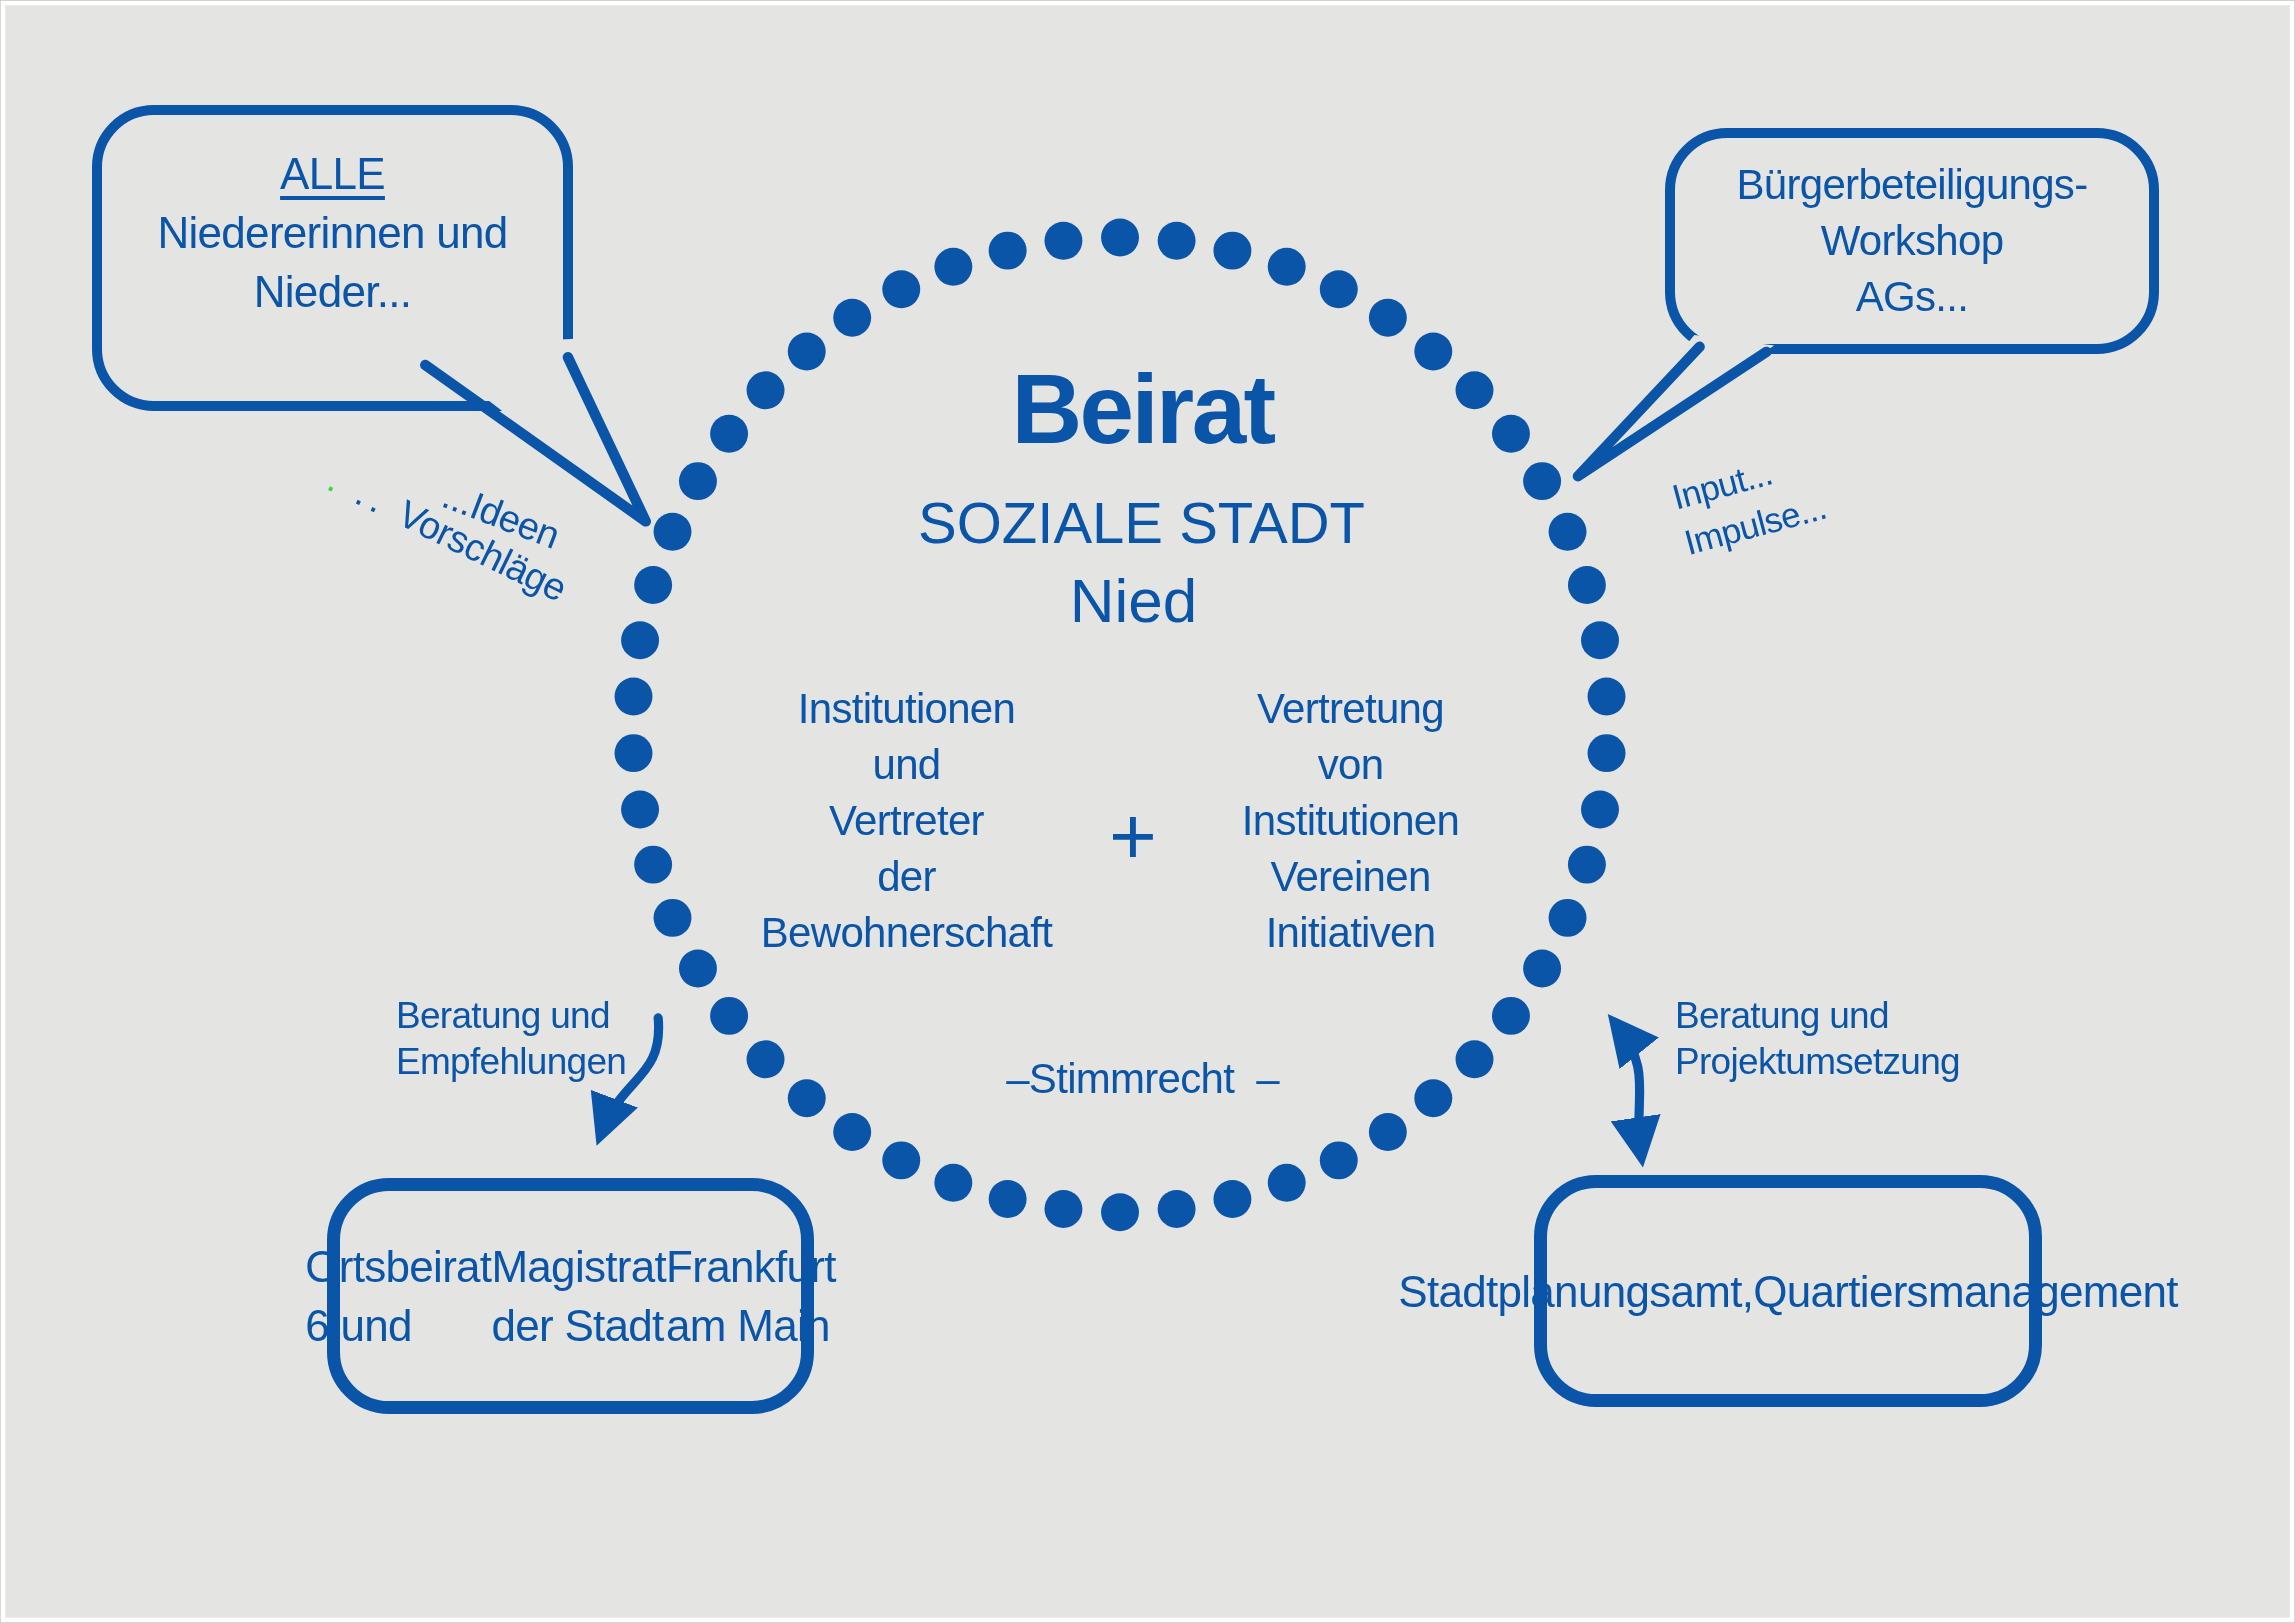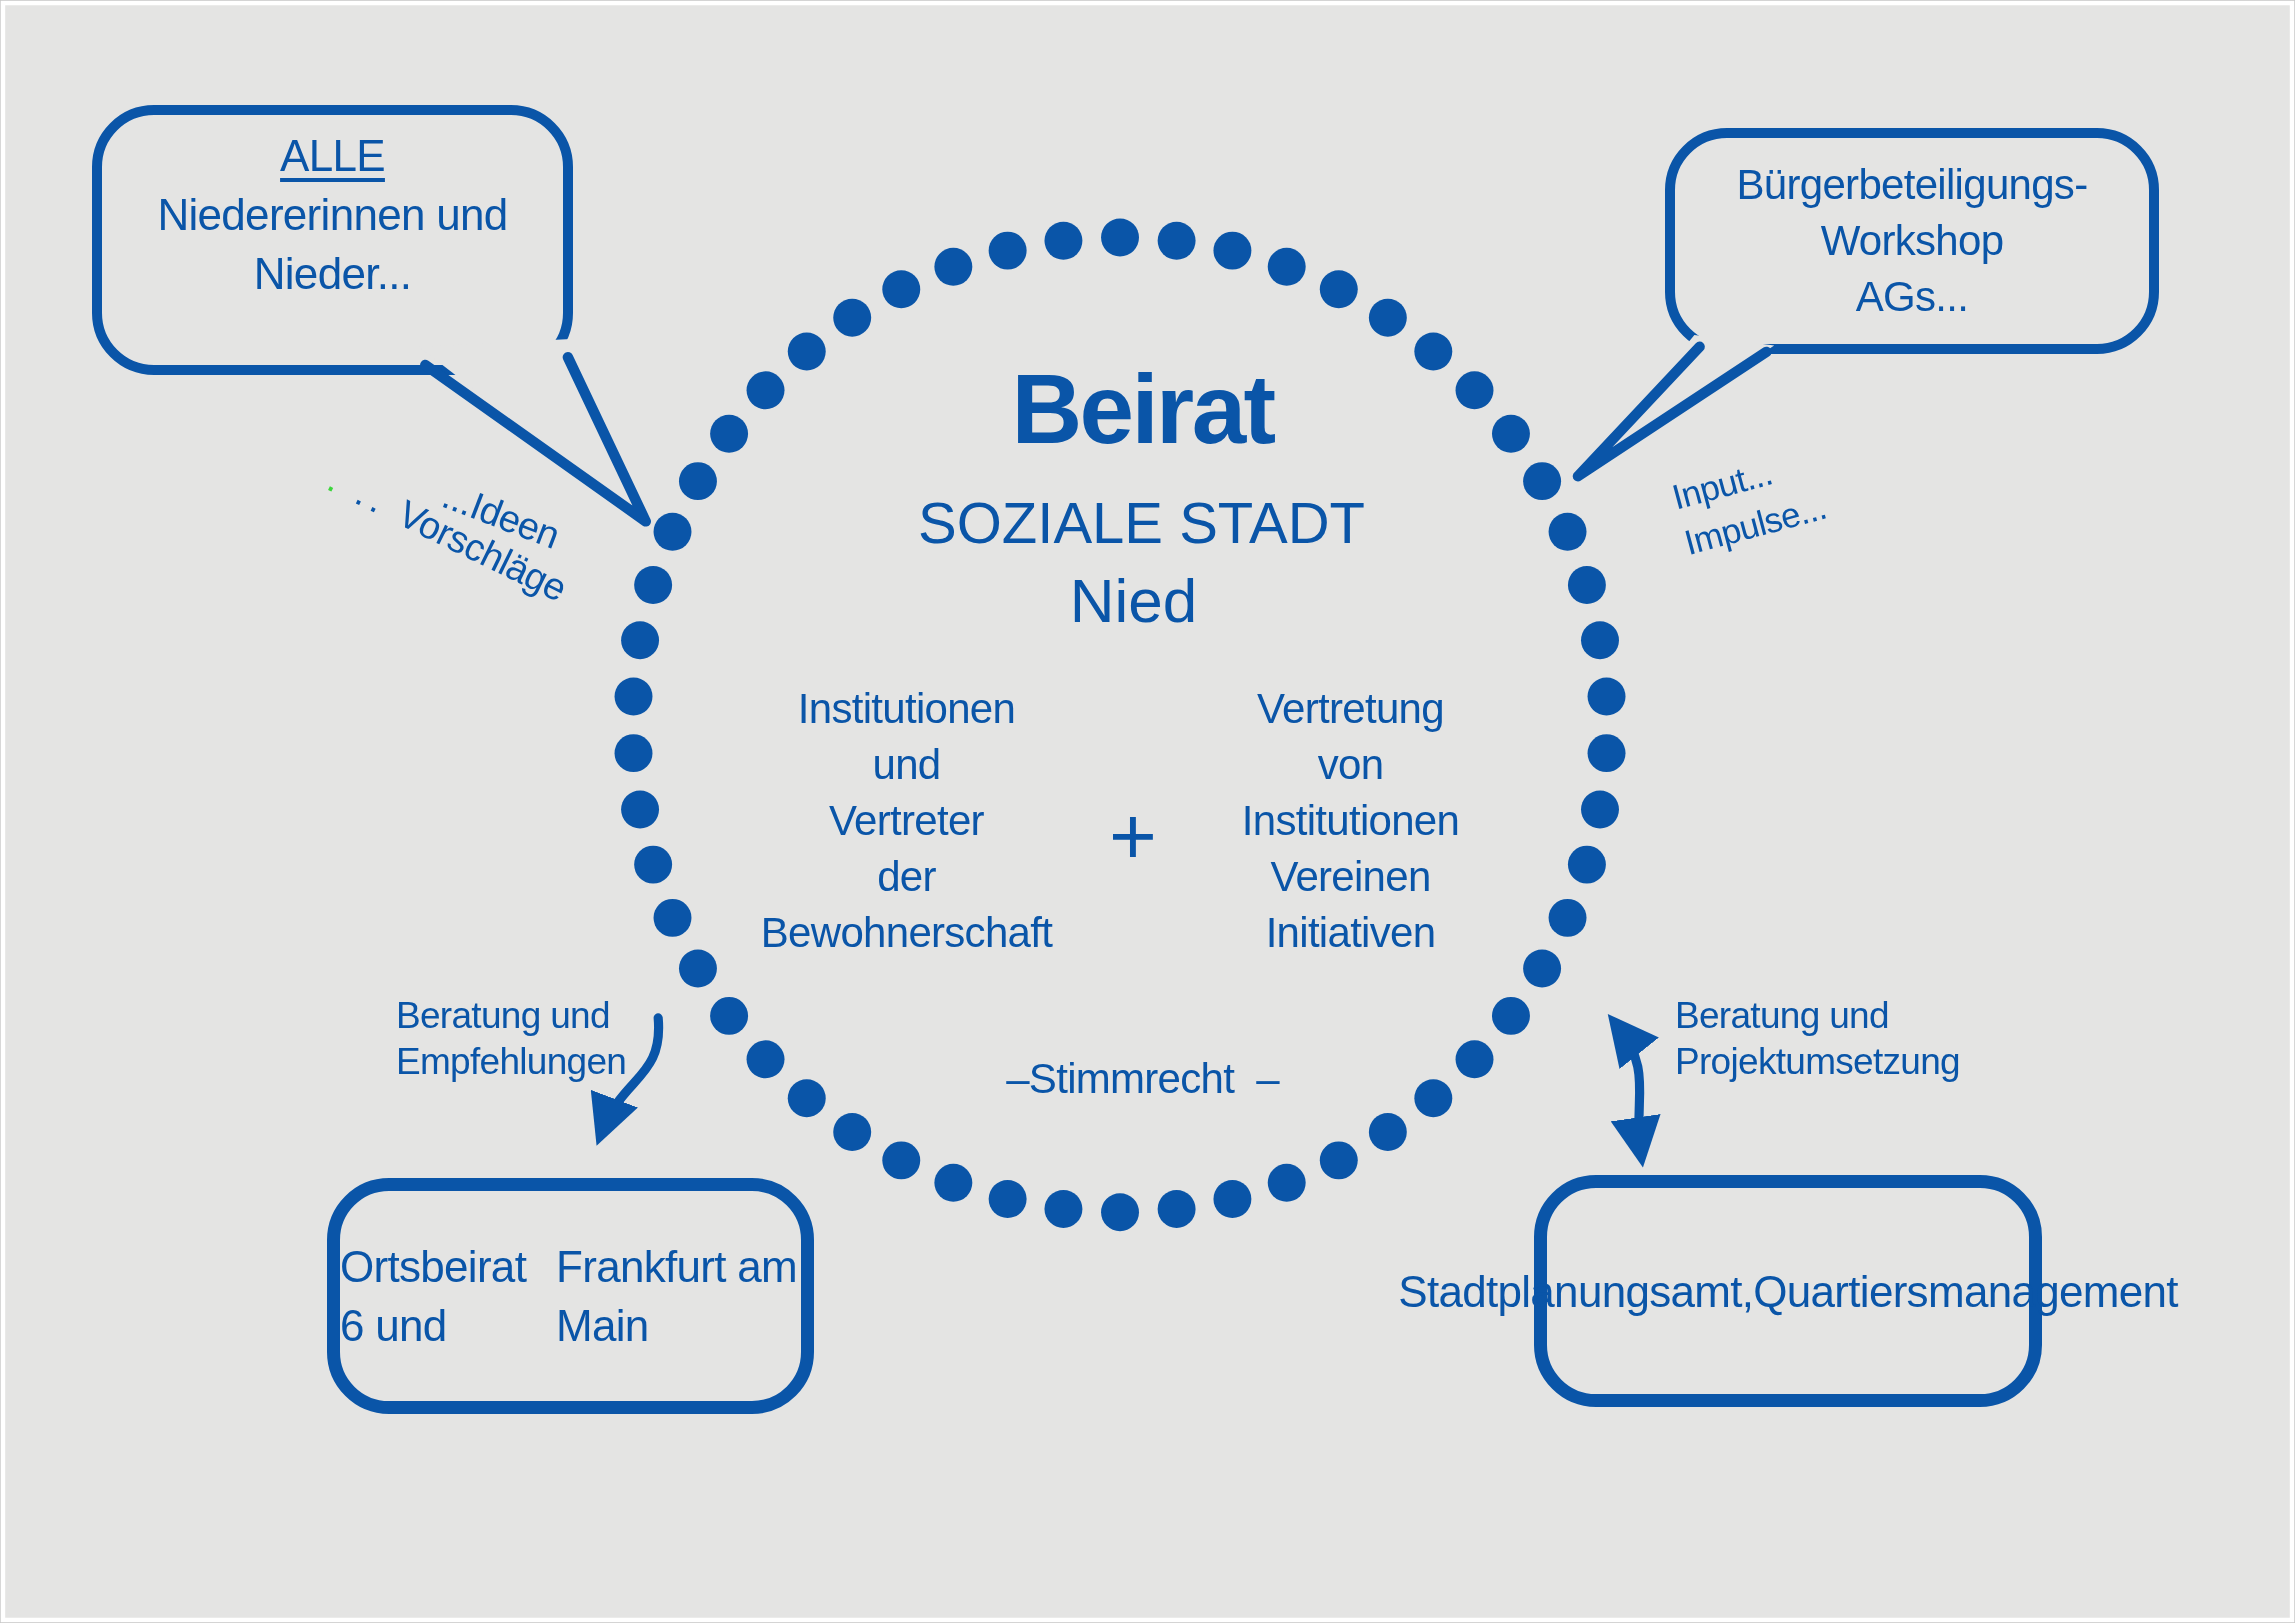--- a/index.html
+++ b/index.html
@@ -15,21 +15,21 @@
   .bubble{
     border:10.5px solid #0a55a8;border-radius:62px;background:#e4e4e3;
     display:flex;flex-direction:column;justify-content:center;align-items:center;
     box-sizing:border-box;
   }
   .box{
     border:13px solid #0a55a8;border-radius:62px;background:#e4e4e3;
     display:flex;flex-direction:row;justify-content:center;align-items:center;
     box-sizing:border-box;
   }
-  #bubble-tl{left:92px;top:105px;width:481px;height:270px;padding-bottom:52px;}
+  #bubble-tl{left:92px;top:105px;width:481px;height:306px;padding-bottom:52px;}
   #bubble-tl .line{font-size:44px;line-height:59px;}
   #bubble-tr{left:1665px;top:128px;width:494px;height:226px;}
   #bubble-tr .line{font-size:42px;line-height:56px;}
   #box-bl{left:327px;top:1178px;width:487px;height:236px;}
   #box-bl .line{font-size:44px;line-height:59px;}
   #box-br{left:1534px;top:1175px;width:508px;height:232px;}
   #box-br .line{font-size:44px;line-height:59px;}
   .underlined{text-decoration:underline;text-decoration-thickness:3.9px;text-underline-offset:6.5px;}
   
   #title{left:946px;top:353px;width:393px;font-size:98px;font-weight:bold;letter-spacing:-2.6px;}
@@ -68,20 +68,21 @@
   </div>
 
   <div class="bubble abs" id="bubble-tr">
     <div class="line txt">Bürgerbeteiligungs-</div>
     <div class="line txt">Workshop</div>
     <div class="line txt">AGs...</div>
   </div>
 
   <div class="box abs" id="box-bl">
     <div class="line txt">Ortsbeirat 6 und</div>
+    <div class="line txt">Magistrat der Stadt</div>
     <div class="line txt">Frankfurt am Main</div>
   </div>
 
   <div class="box abs" id="box-br">
     <div class="line txt">Stadtplanungsamt,</div>
     <div class="line txt">Quartiersmanagement</div>
   </div>
 
   <div class="abs center" id="title">Beirat</div>
   <div class="abs center" id="subtitle">SOZIALE STADT</div>

